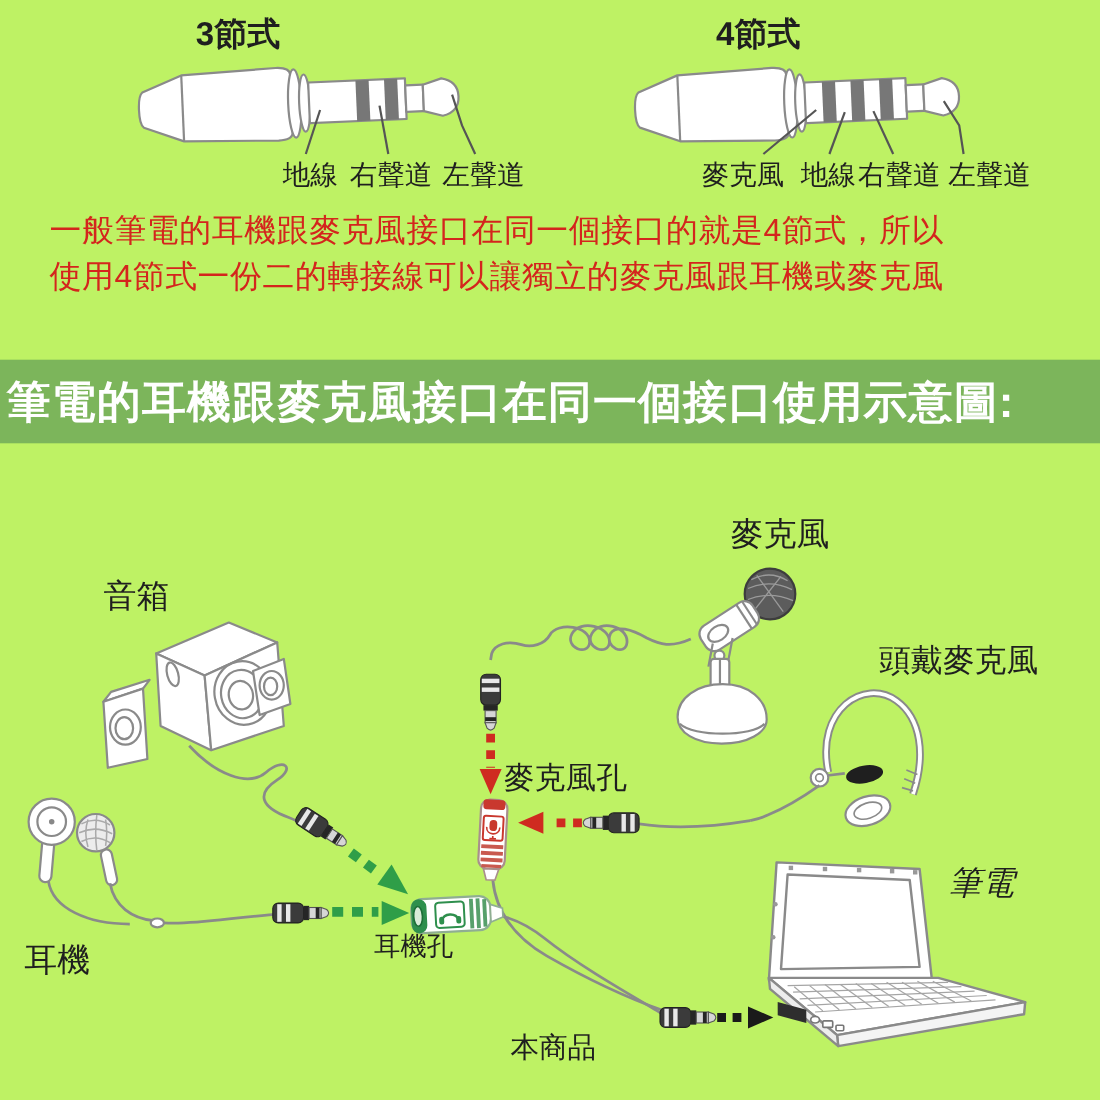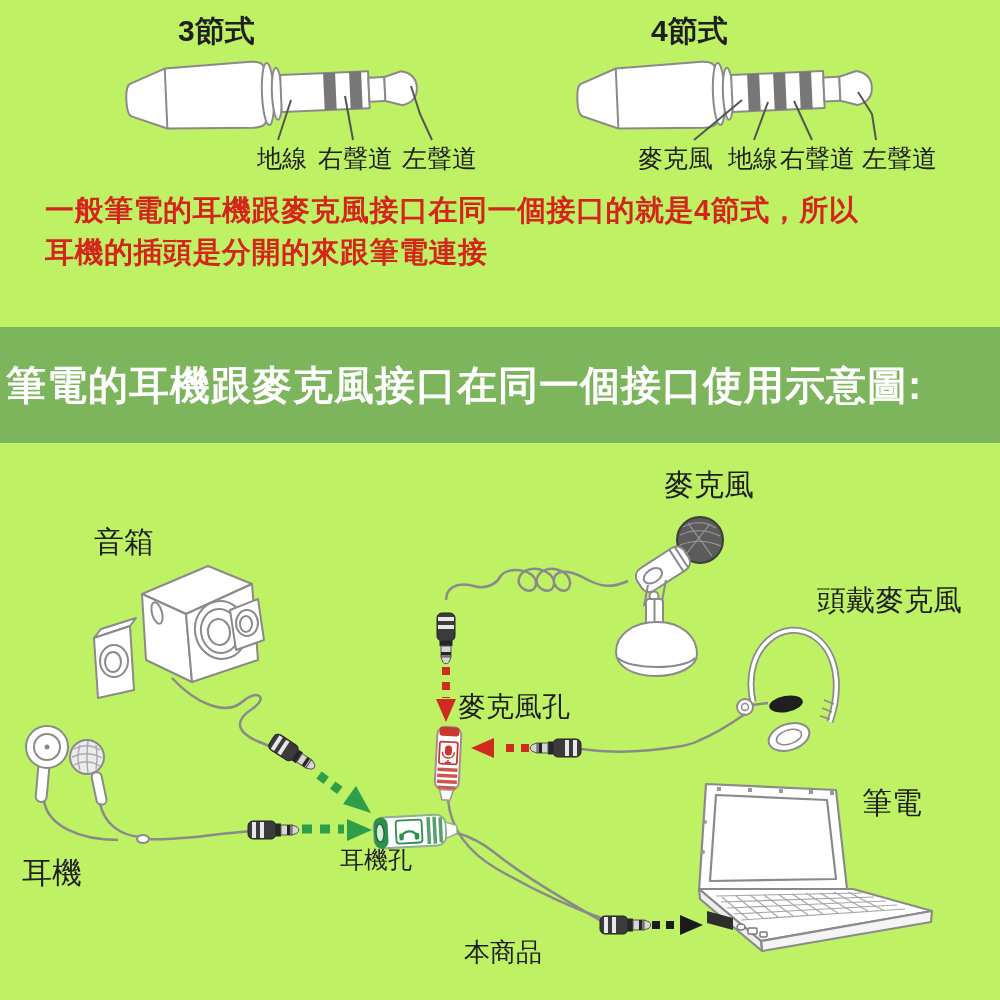--- a/index.html
+++ b/index.html
@@ -3,23 +3,23 @@
 <meta charset="utf-8">
 <style>
   html,body{margin:0;padding:0;background:#fff;}
   .canvas{position:relative;width:1000px;height:1000px;background:#bef264;overflow:hidden;
           font-family:"Liberation Sans","DejaVu Sans",sans-serif;color:#1f1f1f;}
   svg.art{position:absolute;left:0;top:0;}
   .label{position:absolute;white-space:nowrap;color:#1f1f1f;}
   .jack-title{font-size:30px;font-weight:600;}
   .pin-label{font-size:25px;font-weight:500;}
   .diagram-label{font-size:28px;font-weight:500;}
-  .note{position:absolute;left:45px;top:189px;color:#d4251d;font-size:29px;font-weight:700;
+  .note{position:absolute;left:45px;top:189px;color:#d4251d;font-size:29px;font-weight:400;
         line-height:42px;letter-spacing:0.5px;white-space:nowrap;}
-  .banner{position:absolute;left:0;top:327px;width:1000px;height:116px;background:#7cb55b;
+  .banner{position:absolute;left:0;top:327px;width:1000px;height:76px;background:#7cb55b;
           color:#ffffff;display:flex;align-items:center;padding-left:6px;box-sizing:border-box;
           font-size:40px;font-weight:700;letter-spacing:1px;white-space:nowrap;}
 </style>
 </head>
 <body>
 
 <div class="canvas">
 
   <svg class="art" width="1000" height="1000" viewBox="0 0 1000 1000">
     <defs>
@@ -262,29 +262,29 @@
   <div class="label pin-label" style="left:318px;top:142px;">右聲道</div>
   <div class="label pin-label" style="left:402px;top:142px;">左聲道</div>
 
   <div class="label pin-label" style="left:638px;top:142px;">麥克風</div>
   <div class="label pin-label" style="left:728px;top:142px;">地線</div>
   <div class="label pin-label" style="left:780px;top:142px;">右聲道</div>
   <div class="label pin-label" style="left:862px;top:142px;">左聲道</div>
 
   <div class="note">
     <div>一般筆電的耳機跟麥克風接口在同一個接口的就是4節式，所以</div>
-    <div>耳機的插頭是分開的來跟筆電連接</div>
+    <div>使用4節式一份二的轉接線可以讓獨立的麥克風跟耳機或麥克風</div>
   </div>
 
   <div class="banner">
     <span>筆電的耳機跟麥克風接口在同一個接口使用示意圖:</span>
   </div>
 
   <div class="label diagram-label" style="left:94px;top:522px;font-size:30px;">音箱</div>
   <div class="label diagram-label" style="left:664px;top:465px;font-size:30px;">麥克風</div>
-  <div class="label diagram-label" style="left:799px;top:581px;font-size:29px;margin-left:18px;">頭戴麥克風</div>
+  <div class="label diagram-label" style="left:799px;top:581px;font-size:29px;">頭戴麥克風</div>
   <div class="label diagram-label" style="left:22px;top:853px;font-size:30px;">耳機</div>
   <div class="label diagram-label" style="left:458px;top:688px;">麥克風孔</div>
   <div class="label diagram-label" style="left:340px;top:844px;font-size:24px;">耳機孔</div>
-  <div class="label diagram-label" style="left:862px;top:783px;font-size:30px;">筆電</div>
+  <div class="label diagram-label" style="left:862px;top:783px;font-size:30px;font-style:italic;">筆電</div>
   <div class="label diagram-label" style="left:464px;top:935px;font-size:26px;">本商品</div>
 
 </div>
 
 </body></html>

